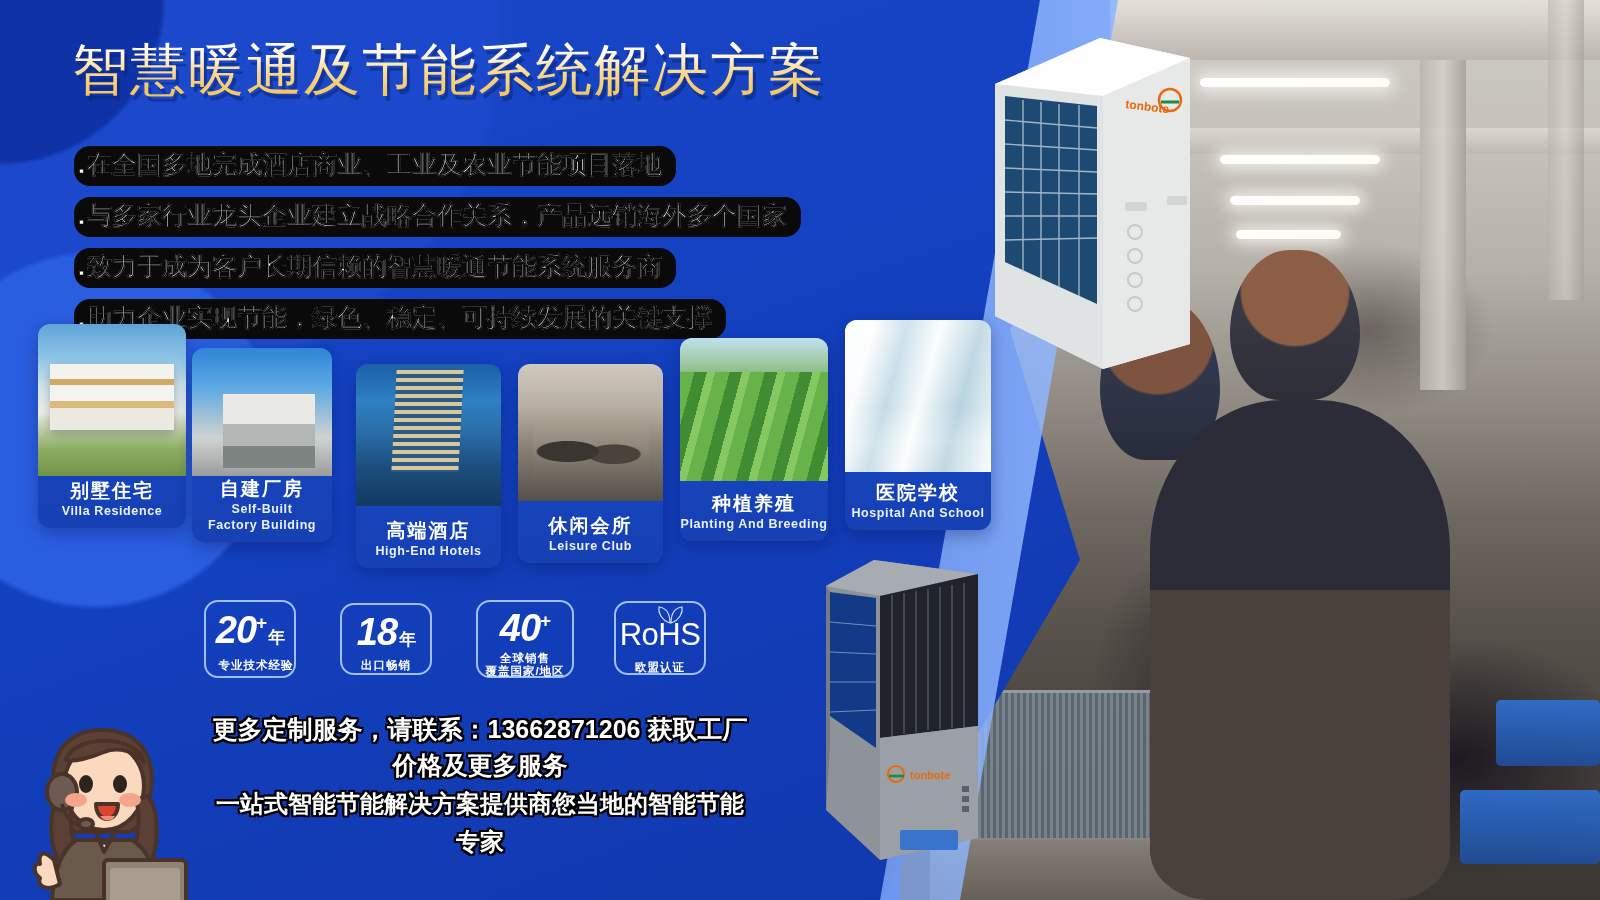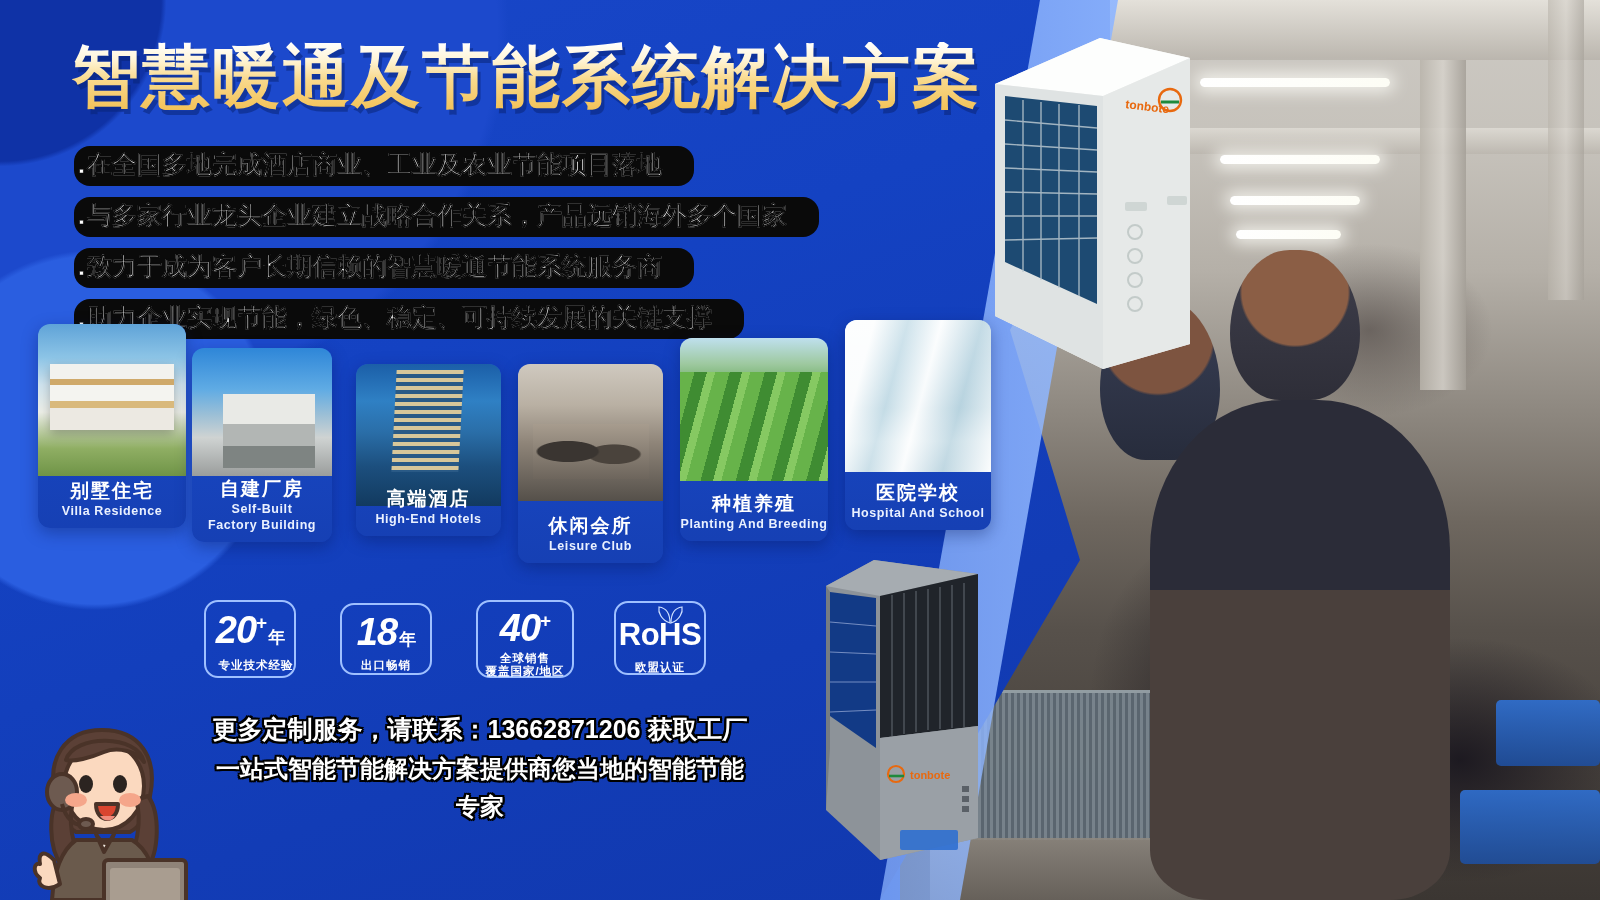--- a/index.html
+++ b/index.html
@@ -43,30 +43,30 @@
     clip-path: polygon(0 0, 1110px 0, 1110px 150px, 1010px 330px, 1080px 560px, 880px 900px, 0 900px);
   }
   .panel-edge { position:absolute; left:0; top:0; width:1160px; height:900px;
     background:linear-gradient(90deg,rgba(140,180,255,0) 0%, #8fb6ff 100%);
     clip-path: polygon(1040px 0, 1118px 0, 960px 900px, 880px 900px);
     opacity:.95; }
   .topleft-dark { position:absolute; left:0; top:0; width:240px; height:250px;
     background:radial-gradient(circle 260px at 0 0, #0f32a6 0%, #0f32a6 62%, rgba(15,50,166,0) 64%); }
 
   
-  .title { position:absolute; left:72px; top:42px; font-size:68px; font-weight:700;
+  .title { position:absolute; left:72px; top:42px; font-size:56px; font-weight:400;
            letter-spacing:2px; line-height:1;
            background:linear-gradient(180deg,#ffffff 0%,#fff5d8 26%,#f9d98c 55%,#f2c258 100%);
            -webkit-background-clip:text; background-clip:text; color:transparent;
            filter:drop-shadow(3px 5px 0 rgba(10,36,120,.55)); white-space:nowrap; }
 
   
   .bullets { position:absolute; left:74px; top:146px; }
   .bullet { display:inline-block; color:#fff; font-weight:700; font-size:25px;
-            line-height:1; padding:6px 32px 9px 4px; margin-bottom:11px;
+            line-height:1; padding:6px 14px 9px 4px; margin-bottom:11px;
             background:#0a0a0a; border-radius:16px; white-space:nowrap;
             -webkit-text-stroke:0.5px #0a0a0a; }
   .bullet .dot { display:inline-block; margin-right:2px; }
 
   
   .card { position:absolute; border-radius:12px; overflow:hidden;
           background:linear-gradient(180deg,#1b52d6 0%,#1744bd 60%,#1640b4 100%);
           box-shadow:0 5px 16px rgba(5,20,80,.35); }
   .card .pic { position:absolute; left:0; top:0; width:100%; }
   .card .cap { position:absolute; left:0; right:0; bottom:0; text-align:center;
@@ -102,21 +102,21 @@
                  rgba(255,255,255,.85) 52%, rgba(160,196,212,.5) 74%, rgba(255,255,255,.9) 100%); }
 
   
   .badge { position:absolute; border:2px solid #9fc0ff; border-radius:14px;
            color:#fff; text-align:center; }
   .badge .num { font-size:38px; font-weight:700; font-style:italic; line-height:1;
                 letter-spacing:-1px; }
   .badge .sup { font-size:19px; font-weight:700; vertical-align:super; font-style:normal; }
   .badge .unit { font-size:17px; font-weight:700; font-style:normal; margin-left:2px; }
   .badge .sub { font-size:11.5px; font-weight:700; letter-spacing:1px; line-height:1.15; }
-  .badge .rohs { font-size:31px; font-weight:700; line-height:1; letter-spacing:-.5px; }
+  .badge .rohs { font-size:31px; font-weight:400; line-height:1; letter-spacing:-.5px; }
 
   
   .contact { position:absolute; left:165px; top:712px; width:630px; text-align:center;
              color:#fff; font-weight:700; line-height:1.42;
              text-shadow:-2.2px 0 #000,2.2px 0 #000,0 -2.2px #000,0 2.2px #000,
                           -2px -2px #000,2px -2px #000,-2px 2px #000,2px 2px #000; }
   .contact .l1 { font-size:25px; }
   .contact .l2 { font-size:24px; margin-top:4px; }
 
   
@@ -245,21 +245,21 @@
 
   <div class="card" style="left:192px;top:348px;width:140px;height:194px;">
     <div class="pic ph-factory" style="height:128px;"></div>
     <div class="cap">
       <div class="cn">自建厂房</div>
       <div class="en">Self-Built</div>
       <div class="en">Factory Building</div>
     </div>
   </div>
 
-  <div class="card" style="left:356px;top:364px;width:145px;height:172px;">
+  <div class="card" style="left:356px;top:364px;width:145px;height:204px;">
     <div class="pic ph-hotel" style="height:142px;"></div>
     <div class="cap">
       <div class="cn">高端酒店</div>
       <div class="en">High-End Hotels</div>
     </div>
   </div>
 
   <div class="card" style="left:518px;top:364px;width:145px;height:199px;">
     <div class="pic ph-club" style="height:137px;"></div>
     <div class="cap">
@@ -330,17 +330,18 @@
         <path d="M78 134 L86 152 L96 134 C92 146 84 146 78 134Z" fill="#f7efe6"></path>
         <path d="M36 160 C26 150 20 152 22 164 C16 162 14 172 22 178 C18 186 30 192 42 184Z" fill="#fbd9bf"></path>
         <rect x="86" y="160" width="82" height="44" rx="4" fill="#8f8378"></rect>
         <rect x="92" y="168" width="70" height="34" rx="3" fill="#a99d90" stroke="none"></rect>
       </g>
     </svg>
   </div>
 
   <div class="contact">
     <div class="l1">更多定制服务，请联系：13662871206 获取工厂</div>
+    <div class="l1">价格及更多服务</div>
     <div class="l2">一站式智能节能解决方案提供商您当地的智能节能</div>
     <div class="l2">专家</div>
   </div>
 
 </div>
 
 </body></html>

